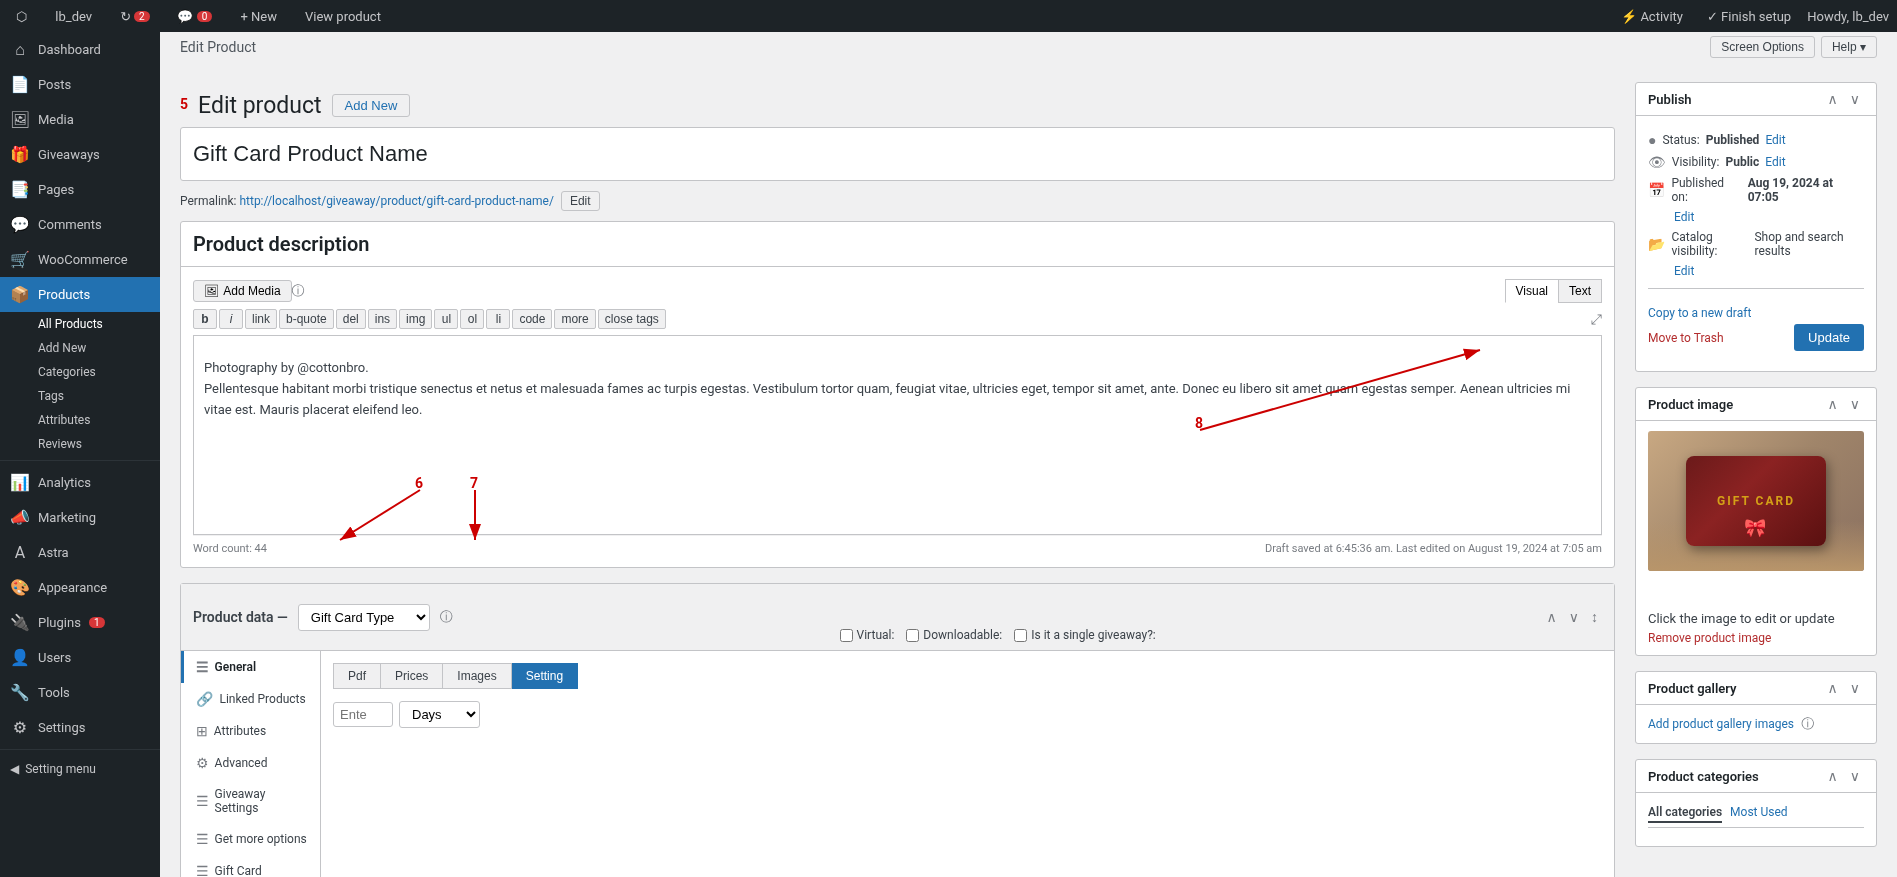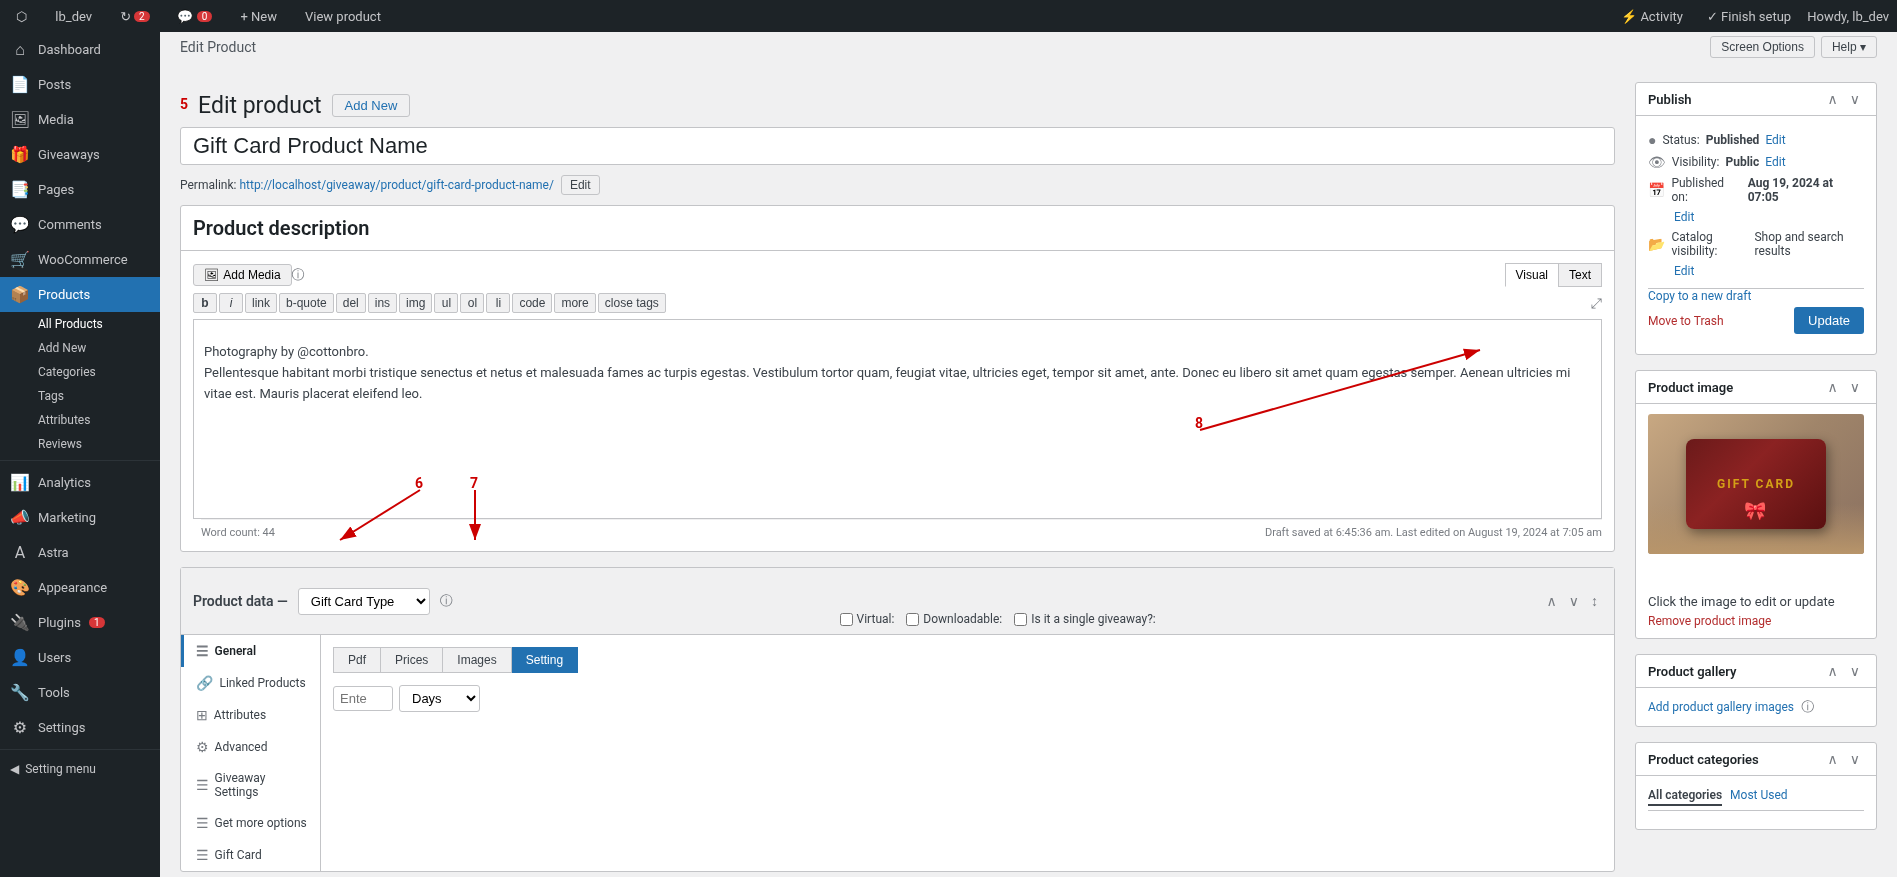--- a/index.html
+++ b/index.html
@@ -94,21 +94,21 @@
       gap: 20px;
     }
     .main-column { flex: 1; min-width: 0; }
     .side-column { width: 242px; flex-shrink: 0; }
 
     
     .post-title-wrap { margin-bottom: 10px; }
     #title {
       width: 100%;
       font-size: 22px;
-      padding: 5px 12px;
+      padding: 13px 12px;
       border: 1px solid #c3c4c7;
       background: #fff;
       color: #1d2327;
       border-radius: 3px;
     }
 
     .permalink-line { font-size: 12px; margin: 6px 0 10px; }
     .permalink-line a { color: #2271b1; }
     .edit-permalink-btn {
       background: #f0f0f1;
@@ -191,21 +191,20 @@
       background: #fff;
     }
     .editor-footer {
       display: flex;
       justify-content: space-between;
       align-items: center;
       padding: 6px 0 0;
       font-size: 11px;
       color: #787c82;
       border-top: 1px solid #f0f0f1;
-      margin-left: 8px;
     }
 
     
     .product-data-header {
       display: flex;
       align-items: center;
       gap: 10px;
       padding: 8px 12px;
       border-bottom: 1px solid #c3c4c7;
       background: #f0f0f1;
@@ -712,21 +711,21 @@
               <a class="edit-link">Edit</a>
             </div>
             <div class="publish-row">
               <span class="publish-icon">📂</span>
               <span>Catalog visibility:</span>
               <span>Shop and search results</span>
             </div>
             <div class="publish-row" style="padding-left:26px;">
               <a class="edit-link">Edit</a>
             </div>
-            <div style="margin: 10px 0; border-top: 1px solid #c3c4c7; padding-top: 0;">
+            <div style="margin: 10px 0; border-top: 1px solid #c3c4c7; padding-top: 17px;">
               <a class="copy-link">Copy to a new draft</a>
               <div style="display:flex; justify-content:space-between; align-items:center; margin-top:3px;">
                 <a class="trash-link">Move to Trash</a>
                 <button class="update-btn">Update</button>
               </div>
             </div>
           </div>
         </div>
 
         <div class="side-metabox">

